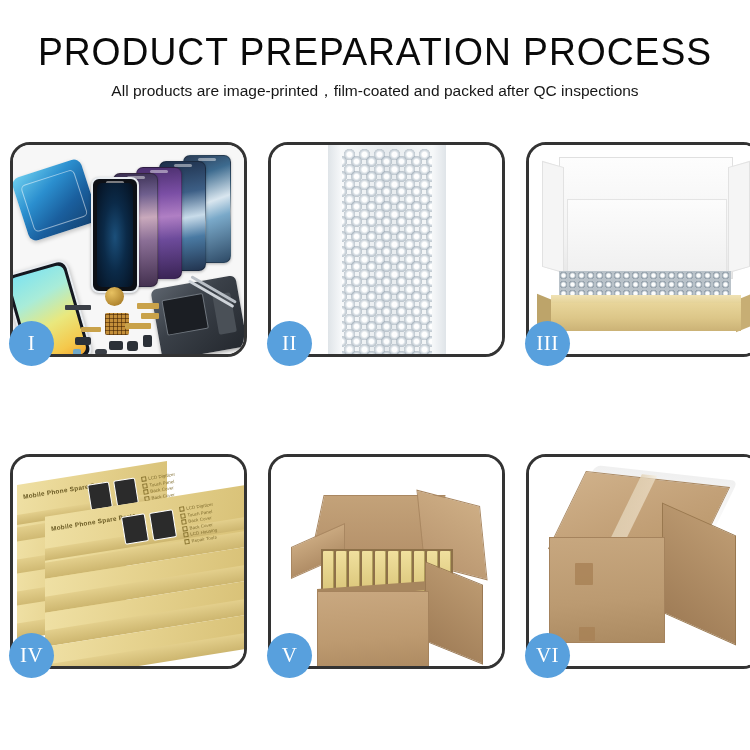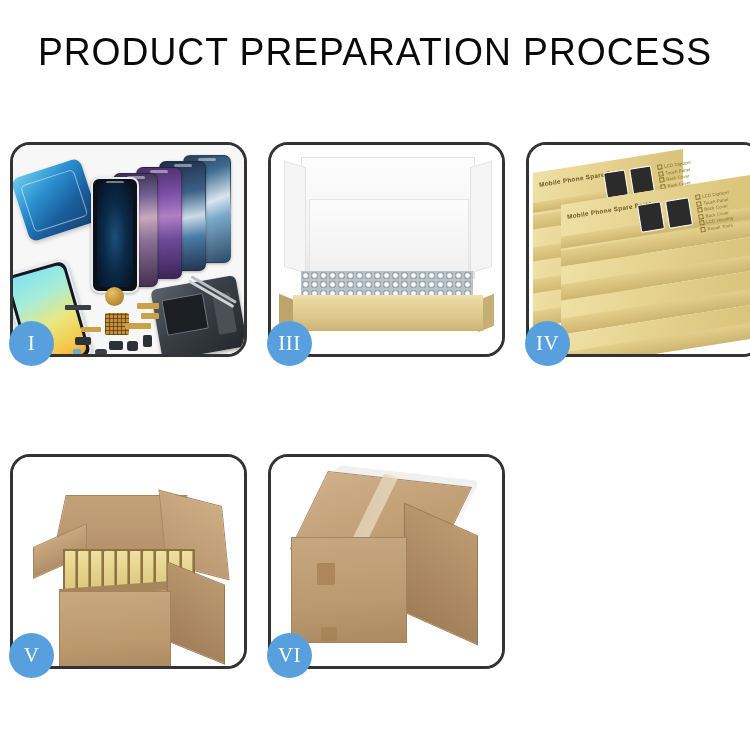--- a/index.html
+++ b/index.html
@@ -235,20 +235,21 @@
     background:linear-gradient(180deg,rgba(238,238,238,.9),rgba(250,250,250,.4));
     transform:skewX(-26deg) skewY(6deg);border-radius:6px;}
 </style>
 </head>
 <body>
 
 <div class="page">
 
   <div class="header">
     <div class="title">PRODUCT PREPARATION PROCESS</div>
+    <div class="subtitle">All products are image-printed，film-coated and packed after QC inspections</div>
   </div>
 
   <div class="grid">
 
     <div class="panel">
       <div class="panel-clip p1">
 
         <div class="film"></div>
 
         <div class="fan">
@@ -288,20 +289,31 @@
           <span class="pt" style="left:30px;top:62px;width:12px;height:6px;border-radius:3px;"></span>
         </div>
 
         <div class="tweez">
             <i></i>
           </div>
       </div>
       <div class="badge">I</div>
     </div>
 
+    <div class="panel">
+      <div class="panel-clip p2">
+        <div class="sleeve">
+          <span class="seam"></span>
+          <span class="seam r"></span>
+          <span class="bubbles"></span>
+          <span class="bubbles2"></span>
+        </div>
+      </div>
+      <div class="badge">II</div>
+    </div>
 
     <div class="panel">
       <div class="panel-clip p3">
         <div class="lidback"></div>
         <div class="foam"></div>
         <div class="bwrap"></div>
         <div class="boxside"></div>
         <div class="boxside r"></div>
         <div class="boxlip"></div>
         <div class="boxfront"></div>

